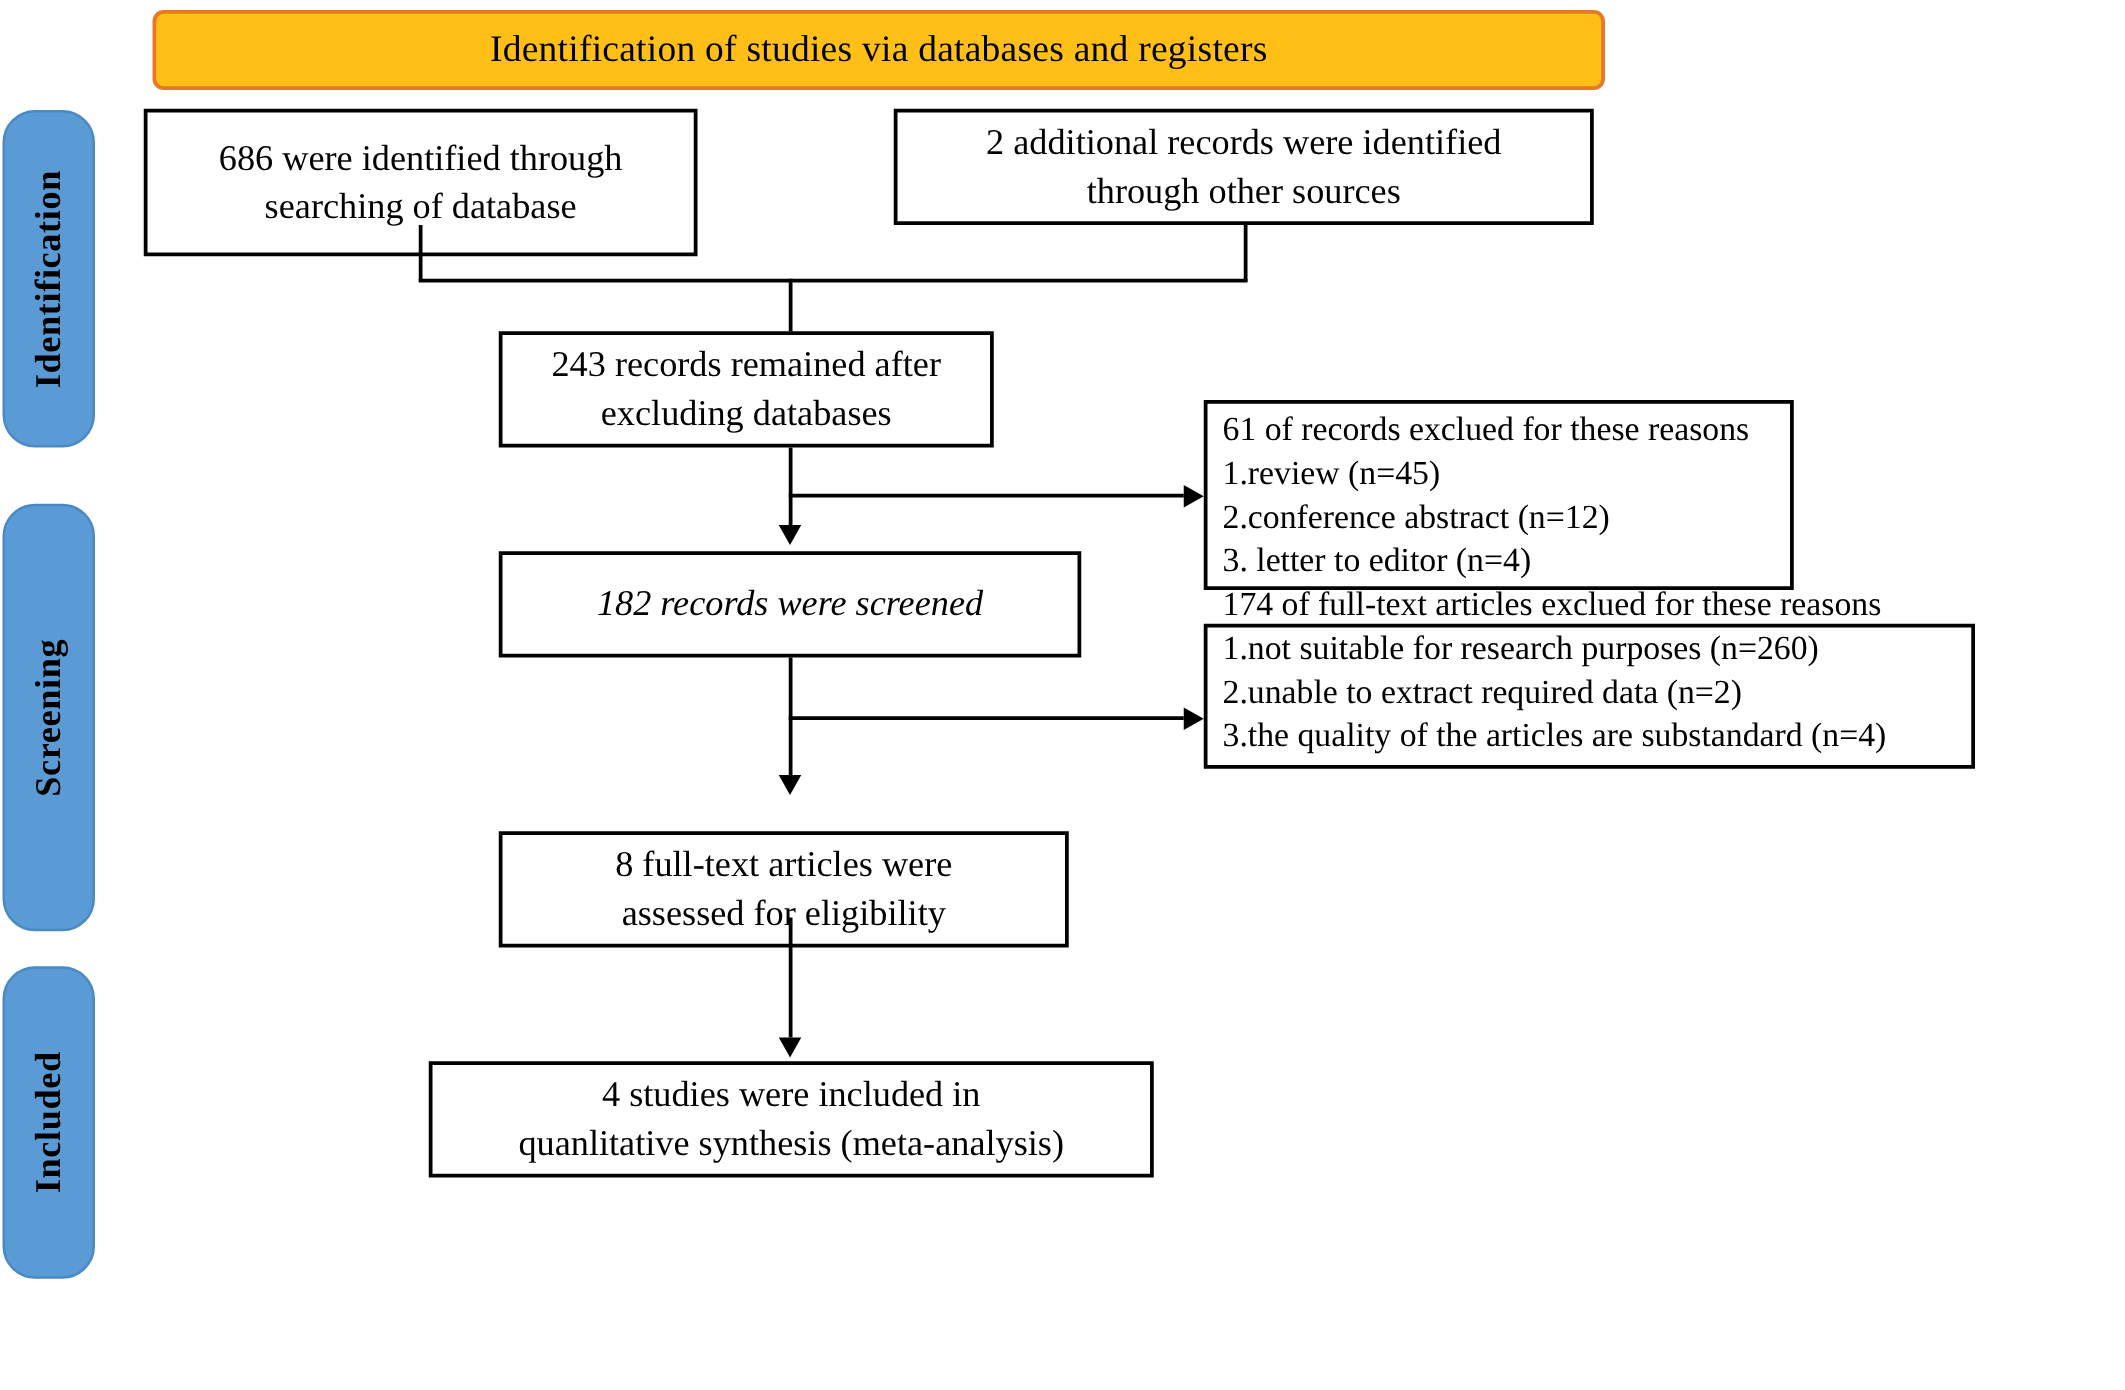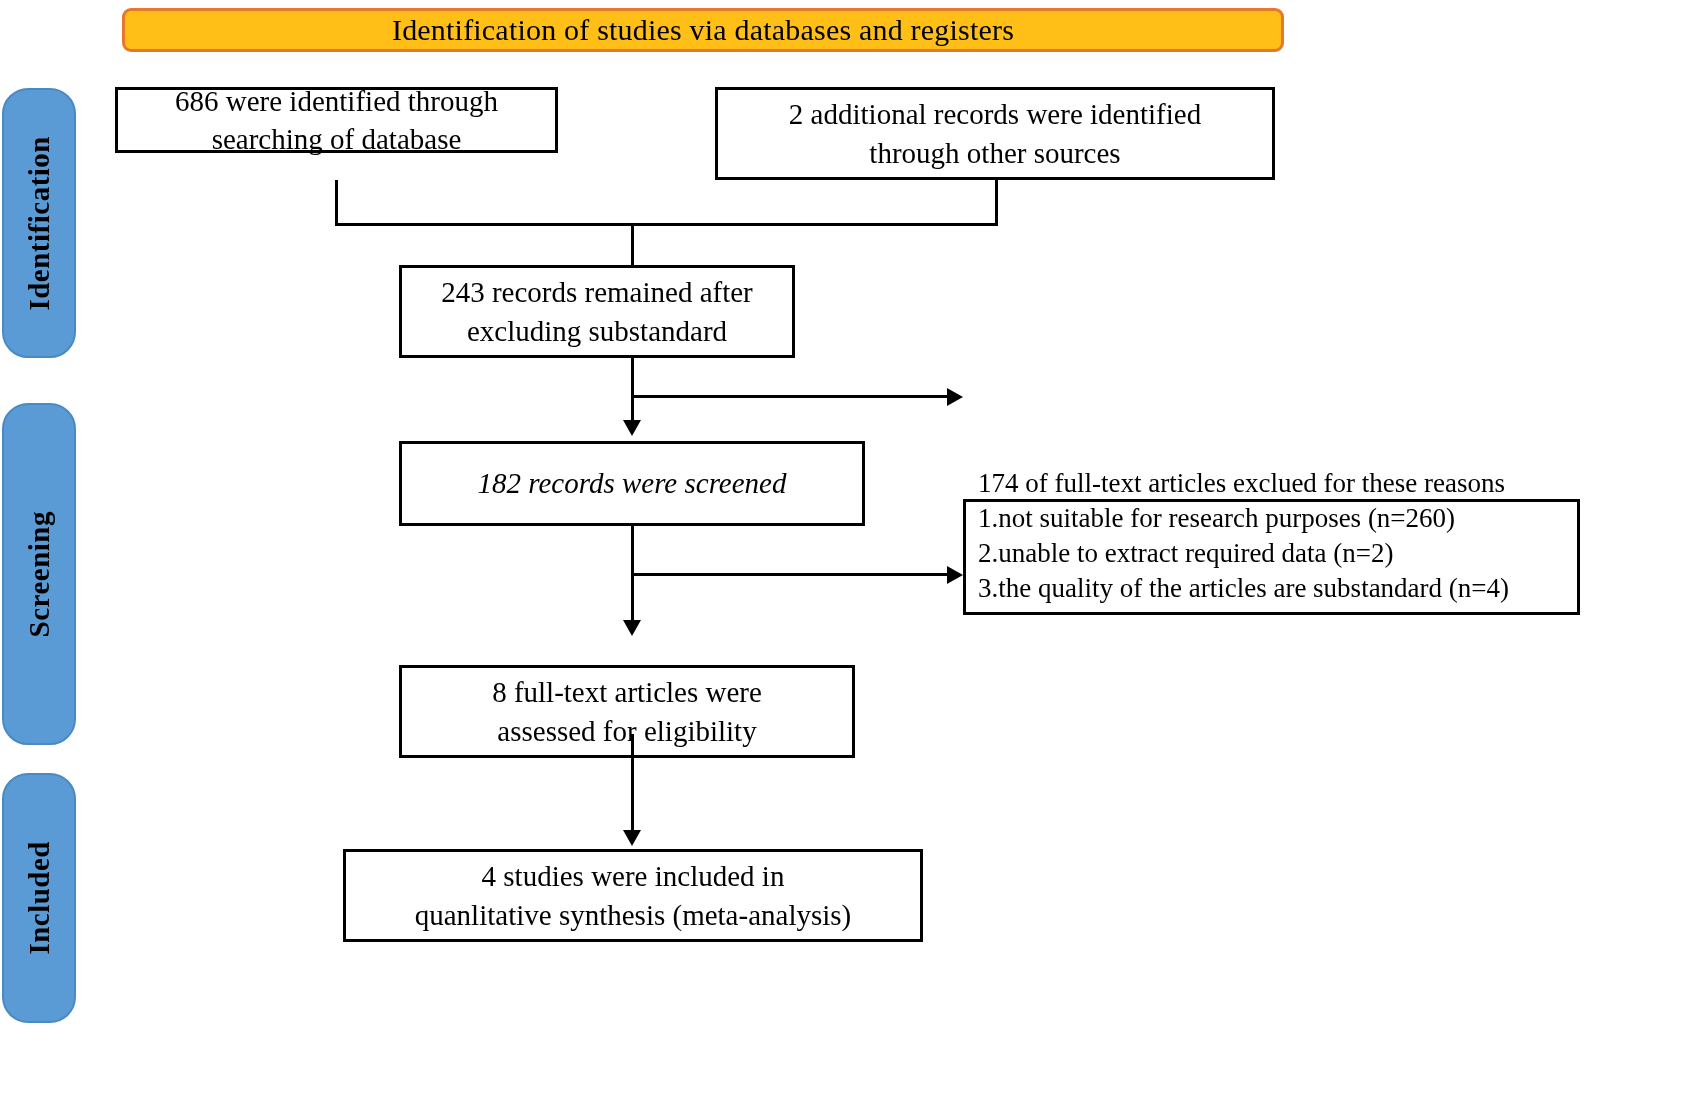--- a/index.html
+++ b/index.html
@@ -11,21 +11,21 @@
     position:relative;
     width:1700px;
     height:1112px;
     background:#ffffff;
     overflow:hidden;
   }
   
   .banner{
     position:absolute;
     left:122px; top:8px;
-    width:1162px; height:44px;
+    width:1162px; height:64px;
     background:#FFBF16;
     border:3px solid #E8772A;
     border-radius:9px;
     box-sizing:border-box;
     display:flex; align-items:center; justify-content:center;
     font-size:30px;
     letter-spacing:0.2px;
     text-align:right;
   }
   
@@ -60,21 +60,21 @@
     display:flex; flex-direction:column;
     align-items:center; justify-content:center;
     text-align:center;
     font-size:29px;
     line-height:1.32;
     padding:4px 10px;
   }
   .box .ln{ display:block; white-space:nowrap; }
 
   
-  #box-identified  { left:115px;  top:87px;  width:443px;  height:66px; }
+  #box-identified  { left:115px;  top:87px;  width:443px;  height:118px; }
   #box-additional  { left:715px;  top:87px;  width:560px;  height:93px; }
   #box-duplicates  { left:399px;  top:265px; width:396px;  height:93px; }
   #box-screened    { left:399px;  top:441px; width:466px;  height:85px;font-style:italic; }
   #box-fulltext    { left:399px;  top:641px; width:456px;  height:93px;margin-top:24px; }
   #box-included    { left:343px;  top:849px; width:580px;  height:93px; }
 
   
   .excl{
     position:absolute;
     border:3px solid #000000;
@@ -135,37 +135,43 @@
     <span class="ln">searching of database</span>
   </div>
 
   <div class="box" id="box-additional">
     <span class="ln">2 additional records were identified</span>
     <span class="ln">through other sources</span>
   </div>
 
   <div class="box" id="box-duplicates">
     <span class="ln">243 records remained after</span>
-    <span class="ln">excluding substandard</span>
+    <span class="ln">excluding databases</span>
   </div>
 
   <div class="box" id="box-screened">
     <span class="ln">182 records were screened</span>
   </div>
 
   <div class="box" id="box-fulltext">
     <span class="ln">8 full-text articles were</span>
     <span class="ln">assessed for eligibility</span>
   </div>
 
   <div class="box" id="box-included">
     <span class="ln">4 studies were included in</span>
     <span class="ln">quanlitative synthesis (meta-analysis)</span>
   </div>
 
+  <div class="excl" id="box-excl-1">
+    <span class="ln">61 of records exclued for these reasons</span>
+    <span class="ln">1.review (n=45)</span>
+    <span class="ln">2.conference abstract (n=12)</span>
+    <span class="ln">3. letter to editor (n=4)</span>
+  </div>
 
   <div class="excl" id="box-excl-2">
     <span class="ln">174 of full-text articles exclued for these reasons</span>
     <span class="ln">1.not suitable for research purposes (n=260)</span>
     <span class="ln">2.unable to extract required data (n=2)</span>
     <span class="ln">3.the quality of the articles are substandard (n=4)</span>
   </div>
 
   <div class="ln-v" style="left:335px; top:180px; height:45px;"></div>
 

